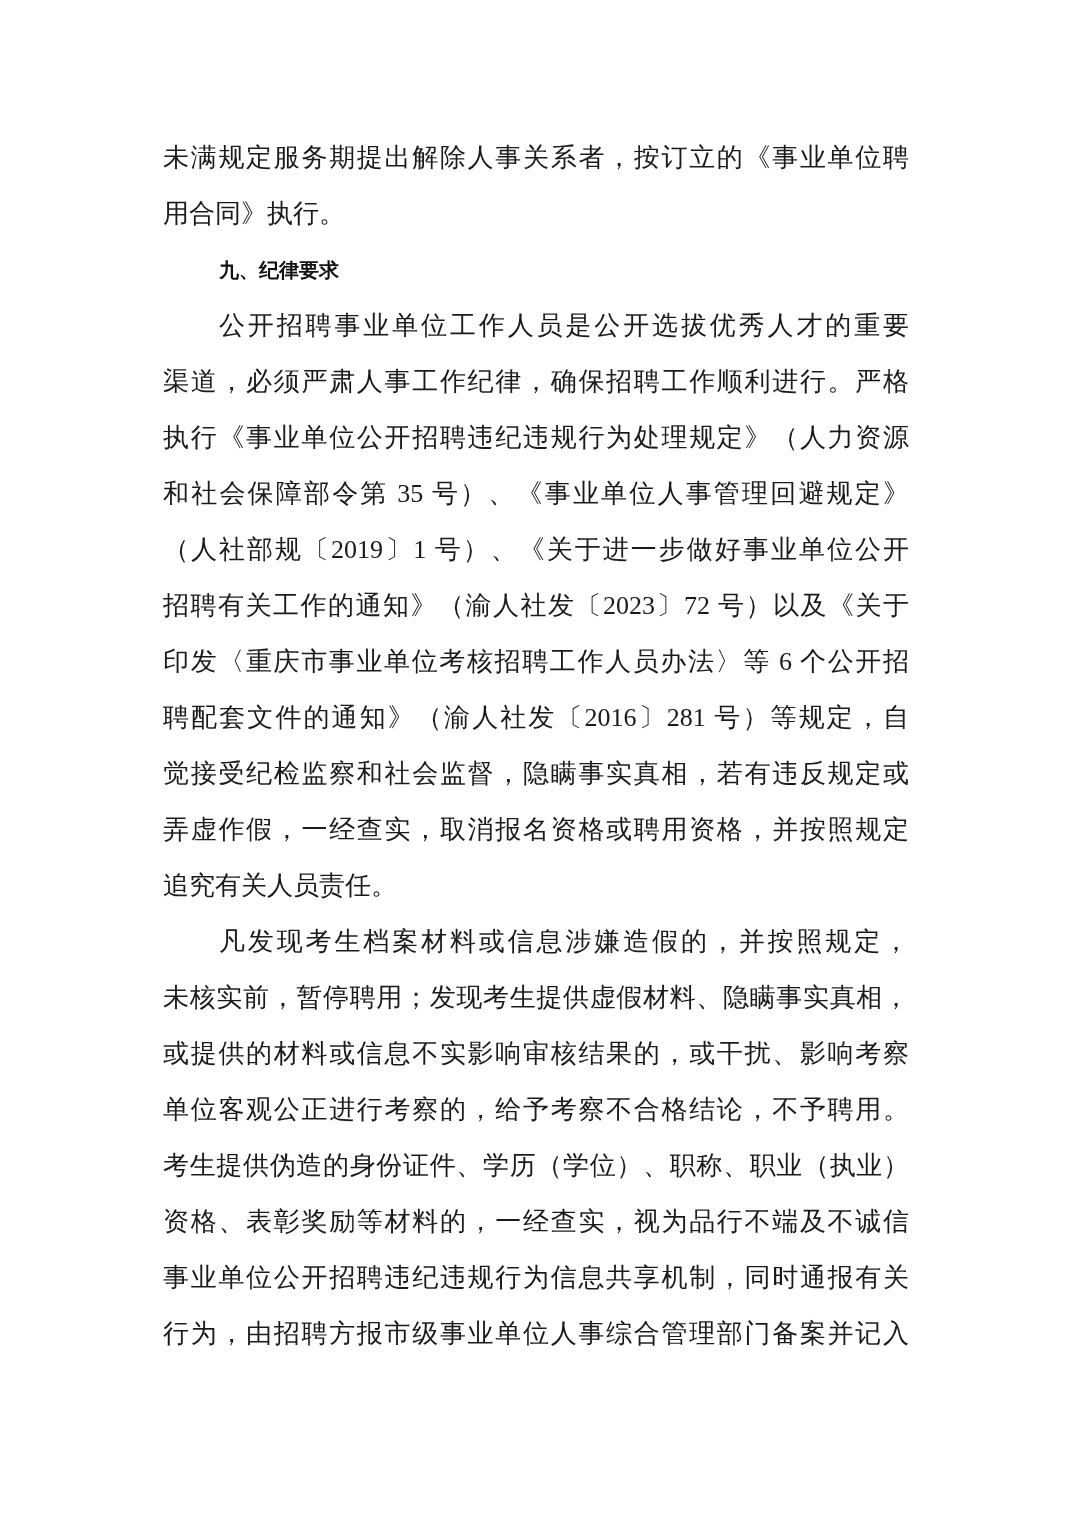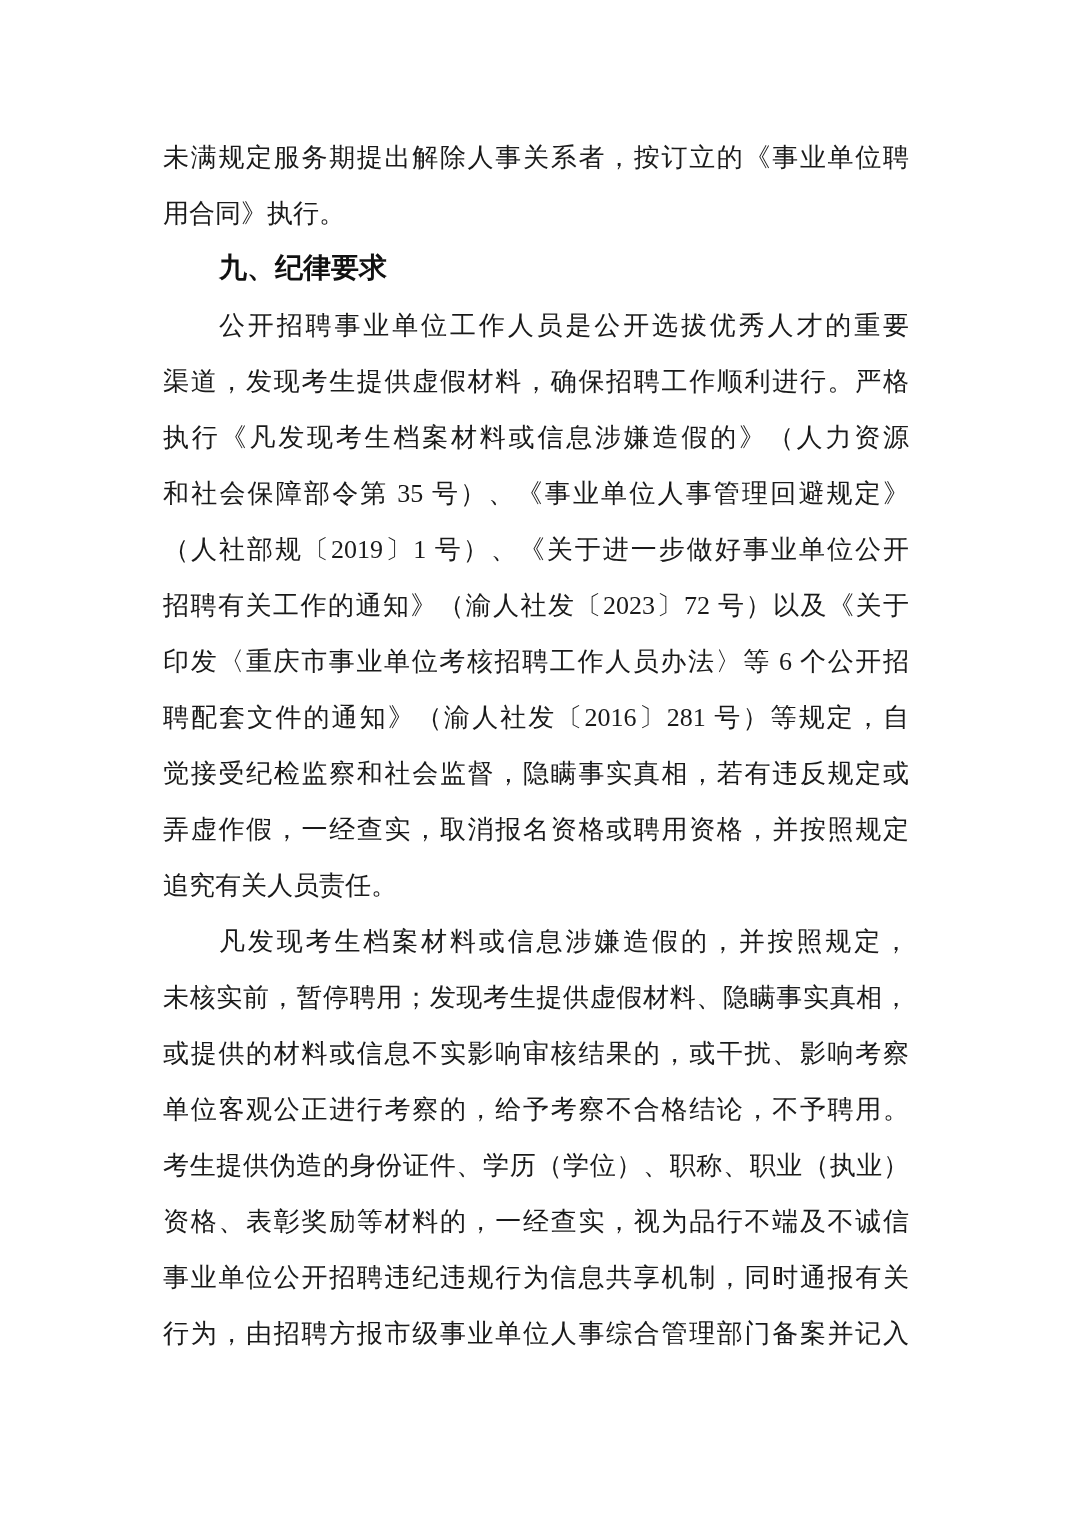--- a/index.html
+++ b/index.html
@@ -33,45 +33,45 @@
   .just {
     text-align: justify;
     text-align-last: justify;
     text-justify: inter-character;
   }
   
   .indent {
     text-indent: 56px;
   }
   .heading {
-    font-family: Liberation Mono, monospace;
+    font-family: Liberation Serif, serif;
     font-weight: bold;
-    font-size: 28px;
+    font-size: 20px;
     text-indent: 56px;
     color: #111111;
   }
 </style>
 </head>
 <body>
 
 <div class="doc">
 
   <section>
     <div class="line just">未满规定服务期提出解除人事关系者，按订立的《事业单位聘</div>
     <div class="line">用合同》执行。</div>
   </section>
 
   <section>
     <div class="line heading">九、纪律要求</div>
   </section>
 
   <section>
     <div class="line just indent">公开招聘事业单位工作人员是公开选拔优秀人才的重要</div>
-    <div class="line just">渠道，发现考生提供虚假材料，确保招聘工作顺利进行。严格</div>
-    <div class="line just">执行《凡发现考生档案材料或信息涉嫌造假的》（人力资源</div>
+    <div class="line just">渠道，必须严肃人事工作纪律，确保招聘工作顺利进行。严格</div>
+    <div class="line just">执行《事业单位公开招聘违纪违规行为处理规定》（人力资源</div>
     <div class="line just">和社会保障部令第 35 号）、《事业单位人事管理回避规定》</div>
     <div class="line just">（人社部规〔2019〕1 号）、《关于进一步做好事业单位公开</div>
     <div class="line just">招聘有关工作的通知》（渝人社发〔2023〕72 号）以及《关于</div>
     <div class="line just">印发〈重庆市事业单位考核招聘工作人员办法〉等 6 个公开招</div>
     <div class="line just">聘配套文件的通知》（渝人社发〔2016〕281 号）等规定，自</div>
     <div class="line just">觉接受纪检监察和社会监督，隐瞒事实真相，若有违反规定或</div>
     <div class="line just">弄虚作假，一经查实，取消报名资格或聘用资格，并按照规定</div>
     <div class="line">追究有关人员责任。</div>
   </section>
 

